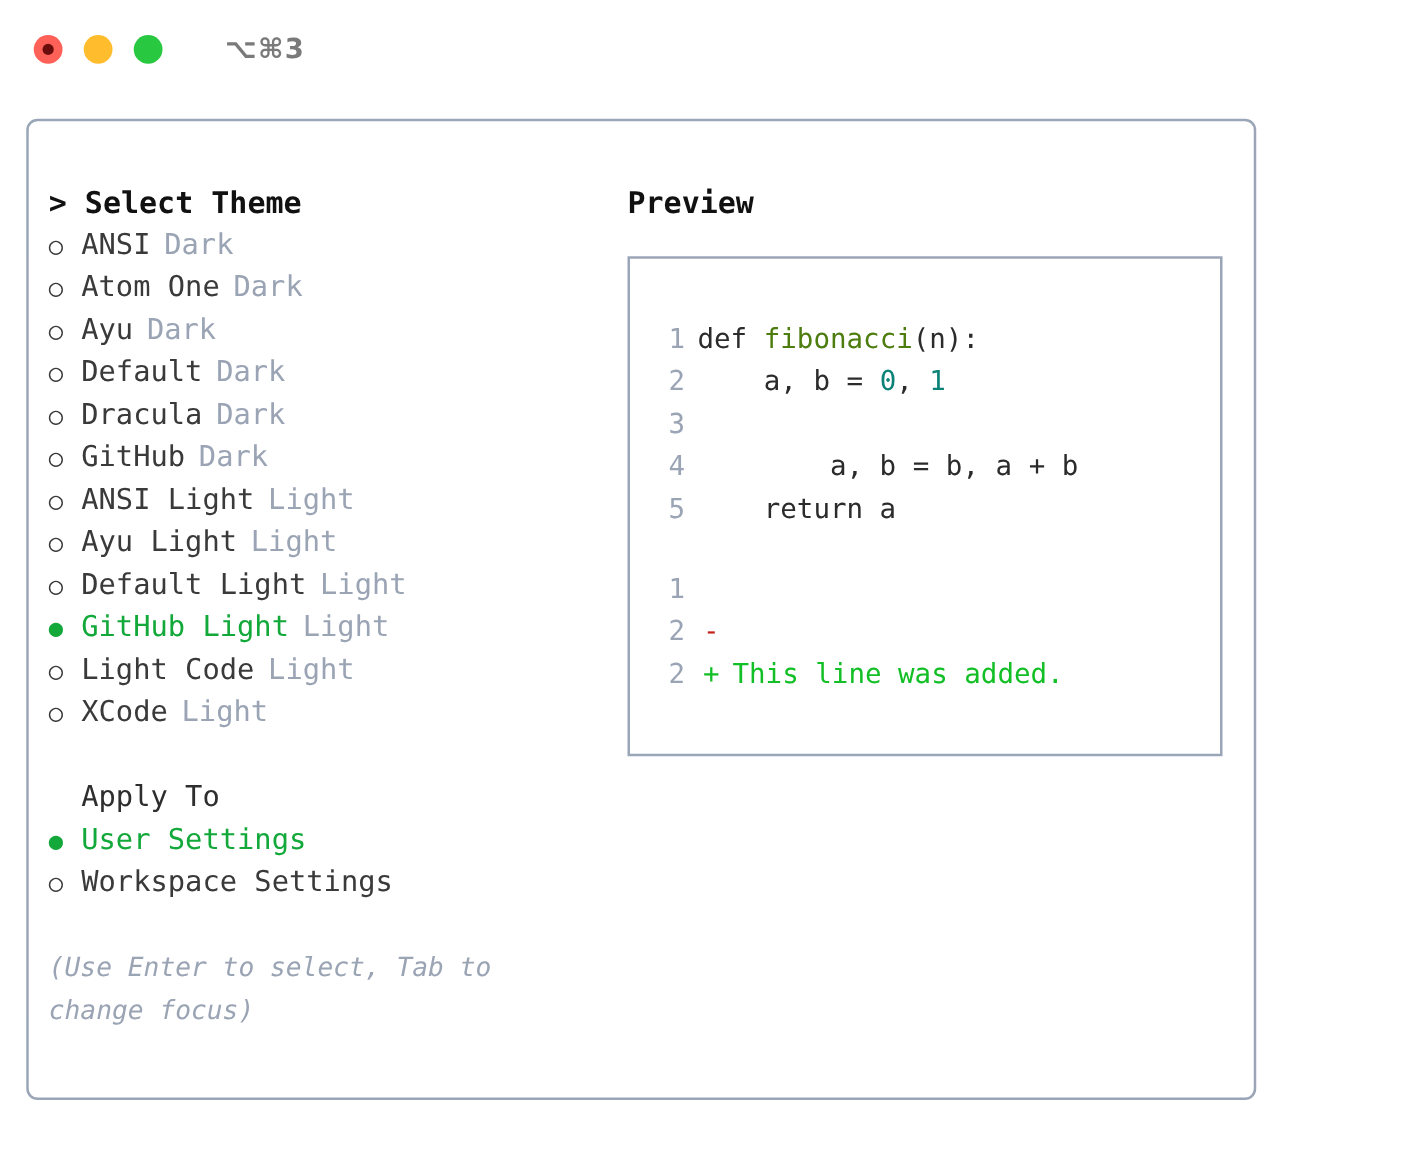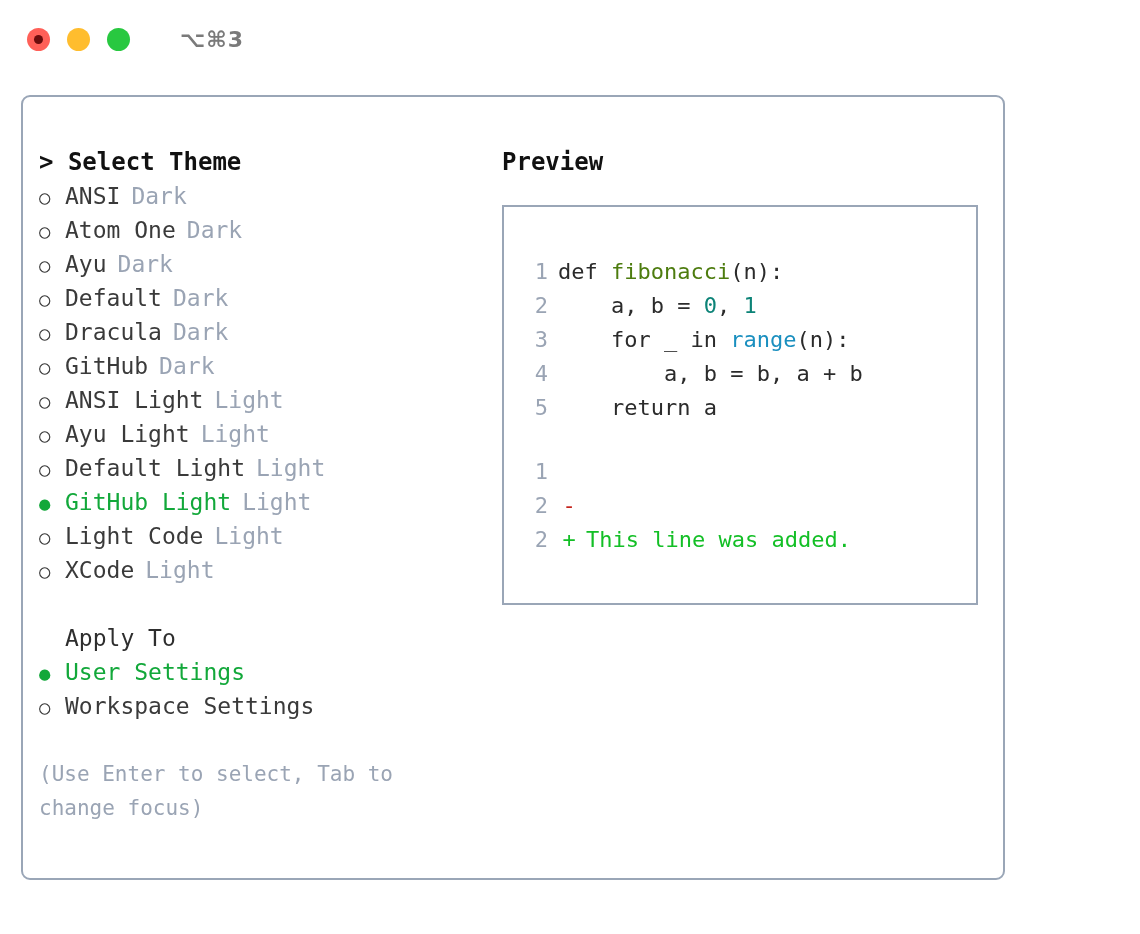--- a/index.html
+++ b/index.html
@@ -138,20 +138,21 @@
     white-space: pre;
   }
   .spacer-row { height: 34px; }
 
   .hint {
     margin-top: 34px;
     font-size: 21px;
     line-height: 34px;
     color: #9aa4b4;
     width: 410px;
+    font-style: italic;
   }
 
   
   .right {
     position: absolute;
     left: 479px;
     top: 48px;
     width: 500px;
   }
   .preview-title {
@@ -253,21 +254,21 @@
 
         <div class="hint">(Use Enter to select, Tab to change focus)</div>
       </div>
 
       <div class="right">
         <div class="preview-title">Preview</div>
         <div class="preview-box">
           <div id="code-sample">
               <div class="code-line"><span class="lineno">1</span><span class="codetext"><span>def </span><span class="tok-fn">fibonacci</span><span>(n):</span></span></div>
               <div class="code-line"><span class="lineno">2</span><span class="codetext"><span>    a, b = </span><span class="tok-num">0</span><span>, </span><span class="tok-num">1</span></span></div>
-              <div class="code-line"><span class="lineno">3</span><span class="codetext"><span>    for _ in </span><span class="tok-call">range</span><span>(n):</span></span></div>
+              <div class="code-line"><span class="lineno">3</span></div>
               <div class="code-line"><span class="lineno">4</span><span class="codetext"><span>        a, b = b, a + b</span></span></div>
               <div class="code-line"><span class="lineno">5</span><span class="codetext"><span>    return a</span></span></div>
             </div>
           <div class="blank-row"></div>
           <div id="diff-sample">
               <div class="diff-line diff-ctx"><span class="lineno">1</span><span class="diffmark"> </span></div>
               <div class="diff-line diff-del"><span class="lineno">2</span><span class="diffmark">-</span></div>
               <div class="diff-line diff-add"><span class="lineno">2</span><span class="diffmark">+</span><span class="difftext">This line was added.</span></div>
             </div>
         </div>

